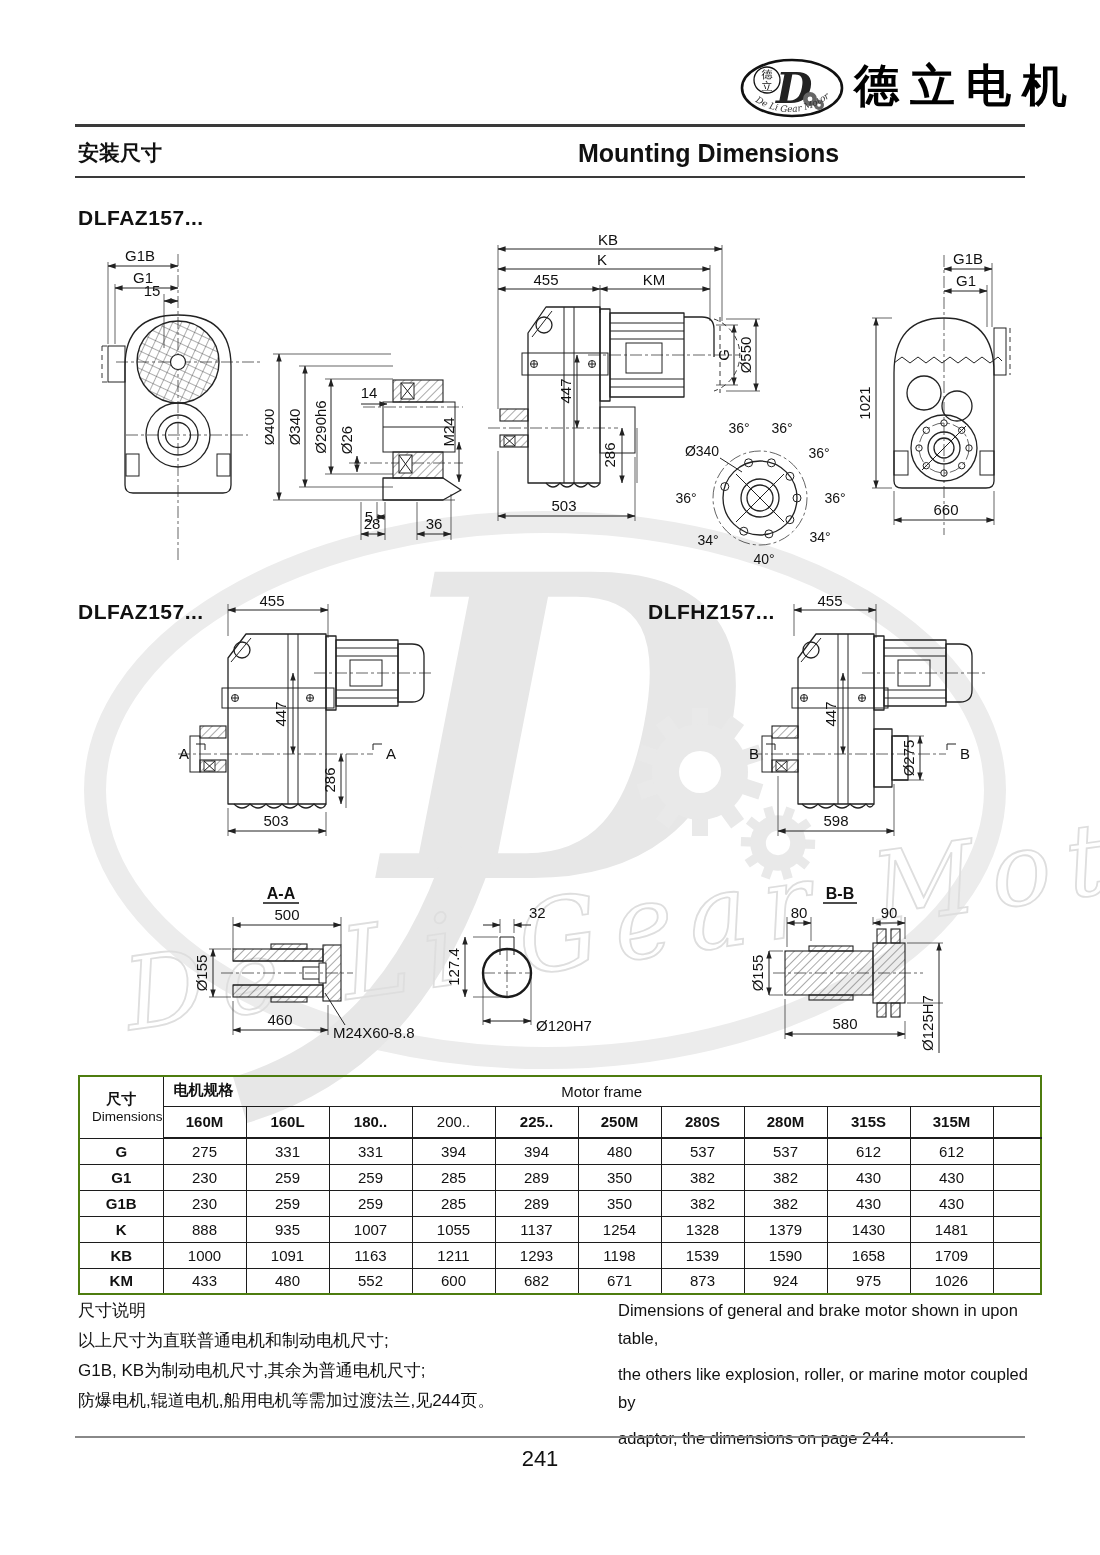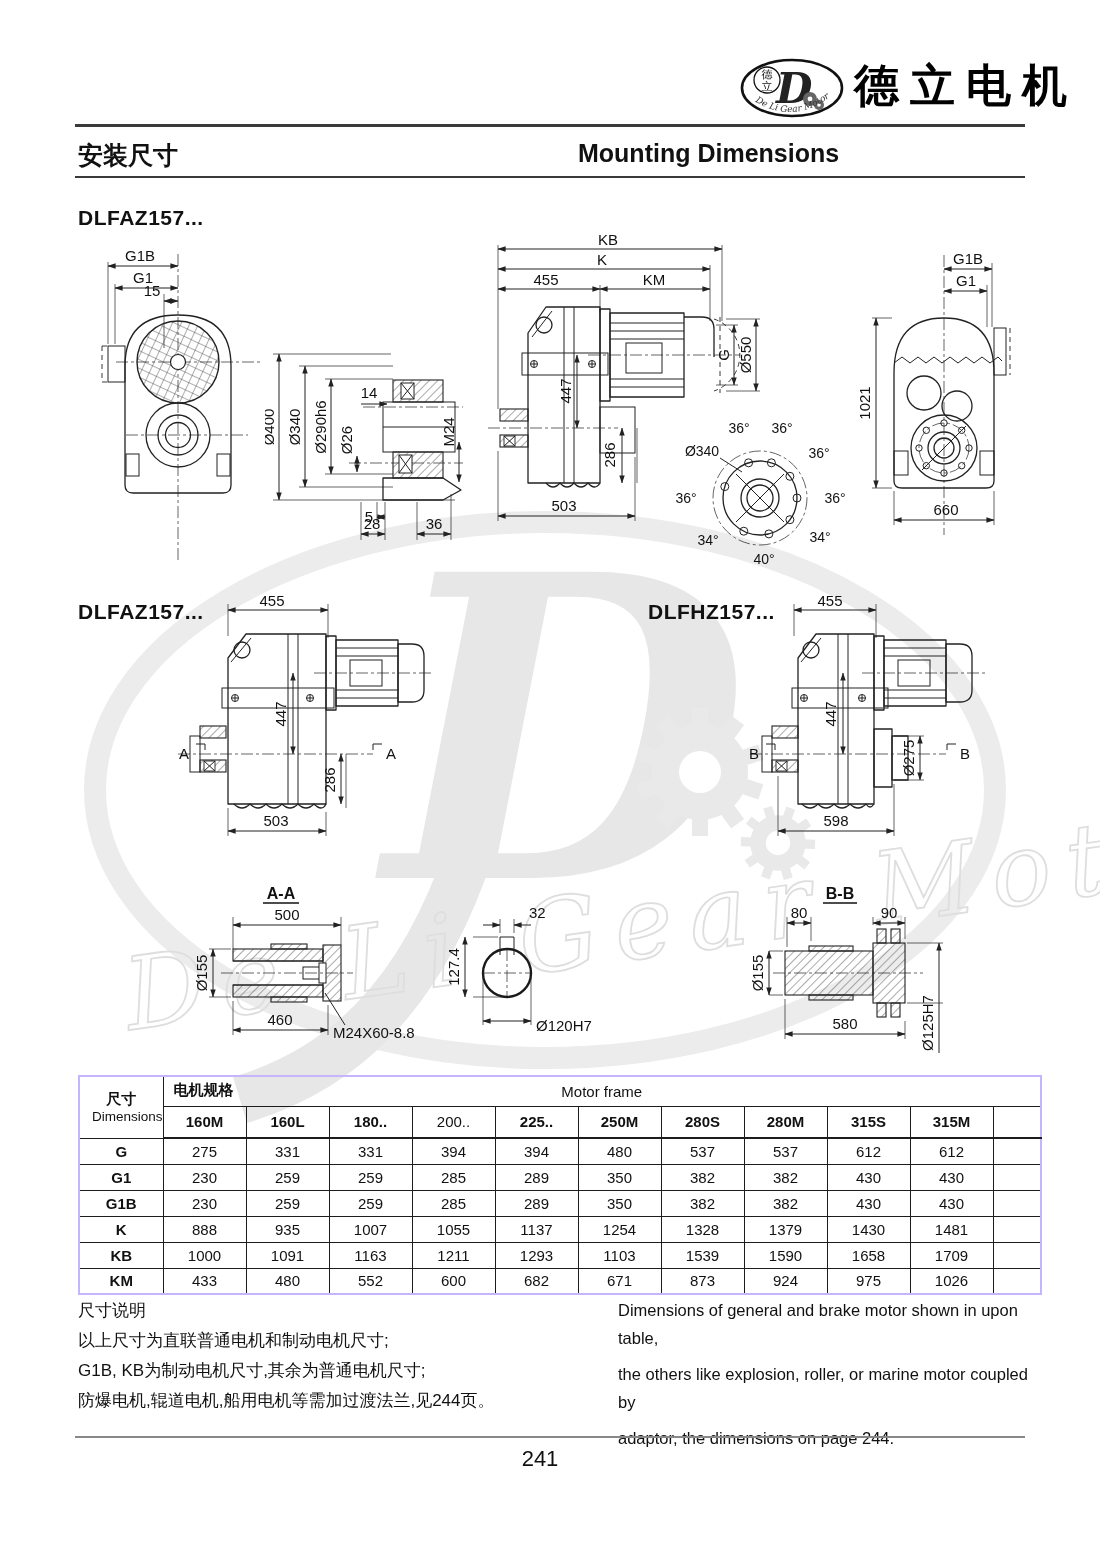--- a/index.html
+++ b/index.html
@@ -1,38 +1,38 @@
 <!DOCTYPE html>
 <html><head>
 <meta charset="utf-8">
 <style>
   html,body{margin:0;padding:0;background:#fff;}
   .page{position:relative;width:1100px;height:1555px;background:#fff;overflow:hidden;
         font-family:"Liberation Sans",sans-serif;color:#111;}
   .abs{position:absolute;}
   .rule{position:absolute;background:#3a3a3a;}
   .brand{font-family:"DejaVu Serif",serif;font-weight:bold;font-size:45px;letter-spacing:11px;color:#000;}
-  .title-zh{font-size:25px;font-weight:bold;}
+  .title-zh{font-size:21px;font-weight:bold;}
   .title-en{font-size:25px;font-weight:bold;}
   .seclabel{font-size:21px;font-weight:bold;letter-spacing:.5px;}
   svg text.dt{font:15px "Liberation Sans",sans-serif;fill:#111;}
   svg text.ds{font:14px "Liberation Sans",sans-serif;fill:#111;}
   svg text.tt{font:bold 16px "Liberation Sans",sans-serif;fill:#111;}
   svg .ln{fill:none;stroke:#222;stroke-width:1.3;stroke-linejoin:round;}
   svg .th{fill:none;stroke:#222;stroke-width:1;}
   svg .cl{fill:none;stroke:#222;stroke-width:.7;stroke-dasharray:12 3 3 3;}
   svg .dsh{fill:none;stroke:#222;stroke-width:.9;stroke-dasharray:5 4;}
   svg .dim{stroke:#222;stroke-width:1;marker-start:url(#arr);marker-end:url(#arr);}
   svg .dime{stroke:#222;stroke-width:1;marker-end:url(#arr);}
   svg .ext{stroke:#222;stroke-width:.7;}
   svg .hv{fill:url(#hat);stroke:#222;stroke-width:1.1;}
   table.dims{border-collapse:collapse;table-layout:fixed;width:962px;}
   table.dims th,table.dims td{border:1px solid #1c1c1c;font-size:15px;text-align:center;
       padding:0;overflow:hidden;white-space:nowrap;}
-  table.dims{border:2px solid #c4b5fd;}
+  table.dims{border:2px solid #4d7c0f;}
   table.dims .hdr2 th{border-bottom:2px solid #1c1c1c;}
   .corner{font-weight:bold;}
   .corner .en{font-weight:normal;font-size:13.5px;text-align:right;}
   .spanhead{position:relative;font-weight:normal;}
   .spanhead .zh{position:absolute;left:10px;top:4px;font-weight:bold;font-size:15px;}
   .notes{font-size:17px;line-height:30px;}
   .notes .nt{margin:0;}
   .notes-en{font-size:16.5px;line-height:28px;}
   .pageno{font-size:22px;}
 </style>
@@ -592,21 +592,21 @@
             <td>1481</td>
             <td></td>
           </tr>
           <tr style="height: 26px;">
             <th>KB</th>
             <td>1000</td>
             <td>1091</td>
             <td>1163</td>
             <td>1211</td>
             <td>1293</td>
-            <td>1103</td>
+            <td>1198</td>
             <td>1539</td>
             <td>1590</td>
             <td>1658</td>
             <td>1709</td>
             <td></td>
           </tr>
           <tr style="height: 26px;">
             <th>KM</th>
             <td>433</td>
             <td>480</td>

